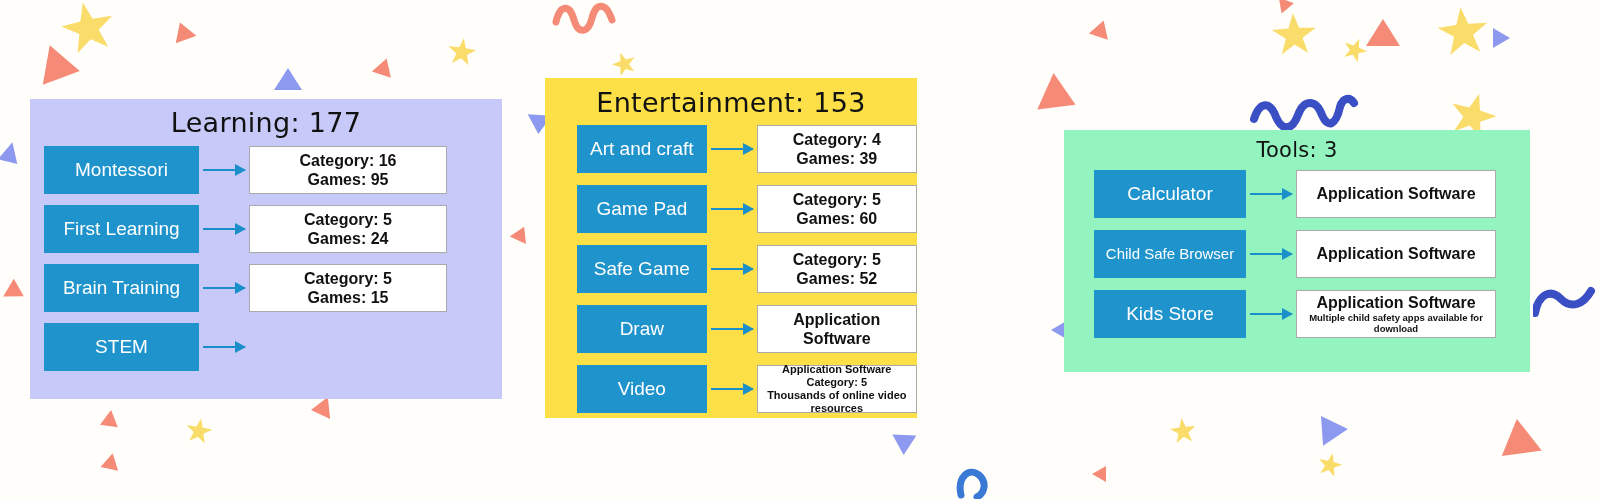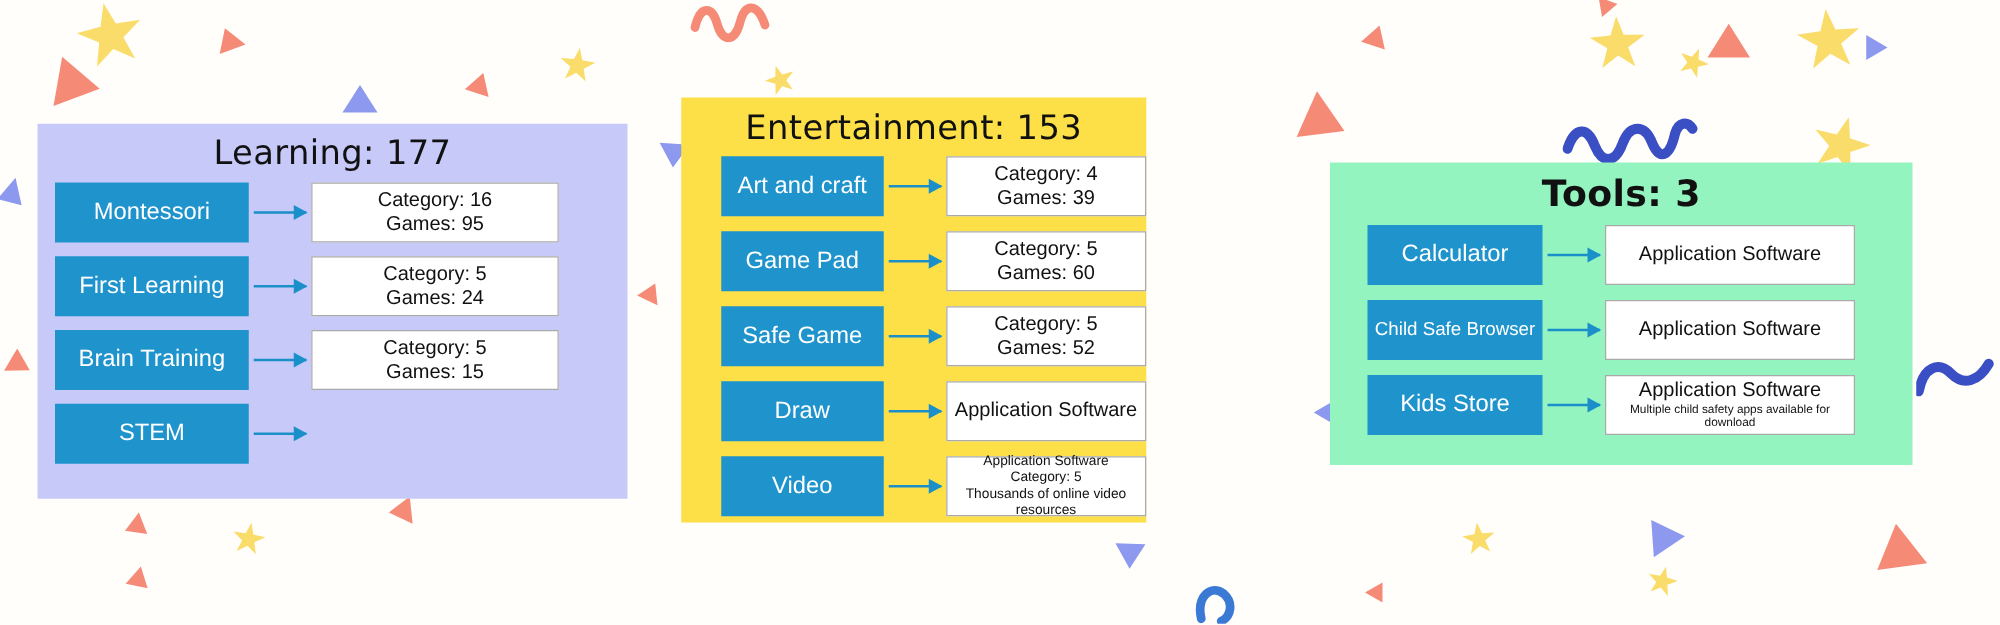--- a/index.html
+++ b/index.html
@@ -85,20 +85,21 @@
     background: #ffffff;
     border: 1px solid #aaaaaa;
     box-sizing: border-box;
     display: flex;
     flex-direction: column;
     align-items: center;
     justify-content: center;
     text-align: center;
     color: #111111;
     font-family: "Liberation Sans", sans-serif;
+    font-weight: bold;
   }
   .detail .line { display: block; line-height: 1.2; }
 
   
   #panel-learning {
     left: 30px; top: 99px;
     width: 472px; height: 300px;
     background: #c7caf9;
   }
   #panel-learning .panel-title { font-size: 27px; margin-top: 8px; }
@@ -121,24 +122,24 @@
   #panel-entertainment .arrow { width: 42px; margin: 0 4px; }
   #panel-entertainment .detail { width: 200px; height: 48px; font-size: 16px; }
   #panel-entertainment .detail.small .line { font-size: 11px; }
 
   
   #panel-tools {
     left: 1064px; top: 130px;
     width: 466px; height: 242px;
     background: #93f4c0;
   }
-  #panel-tools .panel-title { font-size: 29px; margin-top: 8px; font-weight: bold; }
+  #panel-tools .panel-title { font-size: 21px; margin-top: 8px; }
   #panel-tools .rows { margin-top: 8px; padding-left: 30px; }
   #panel-tools .row { height: 48px; margin-bottom: 12px; }
-  #panel-tools .node { width: 140px; height: 48px; font-size: 19px; }
+  #panel-tools .node { width: 152px; height: 48px; font-size: 19px; }
   #panel-tools .node.tight { font-size: 15px; }
   #panel-tools .arrow { width: 42px; margin: 0 4px; }
   #panel-tools .detail { width: 200px; height: 48px; font-size: 16px; }
   #panel-tools .detail .sub { font-size: 9.5px; line-height: 1.15; margin-top: 1px; }
 </style>
 </head>
 <body>
 
 <div id="canvas">
 

